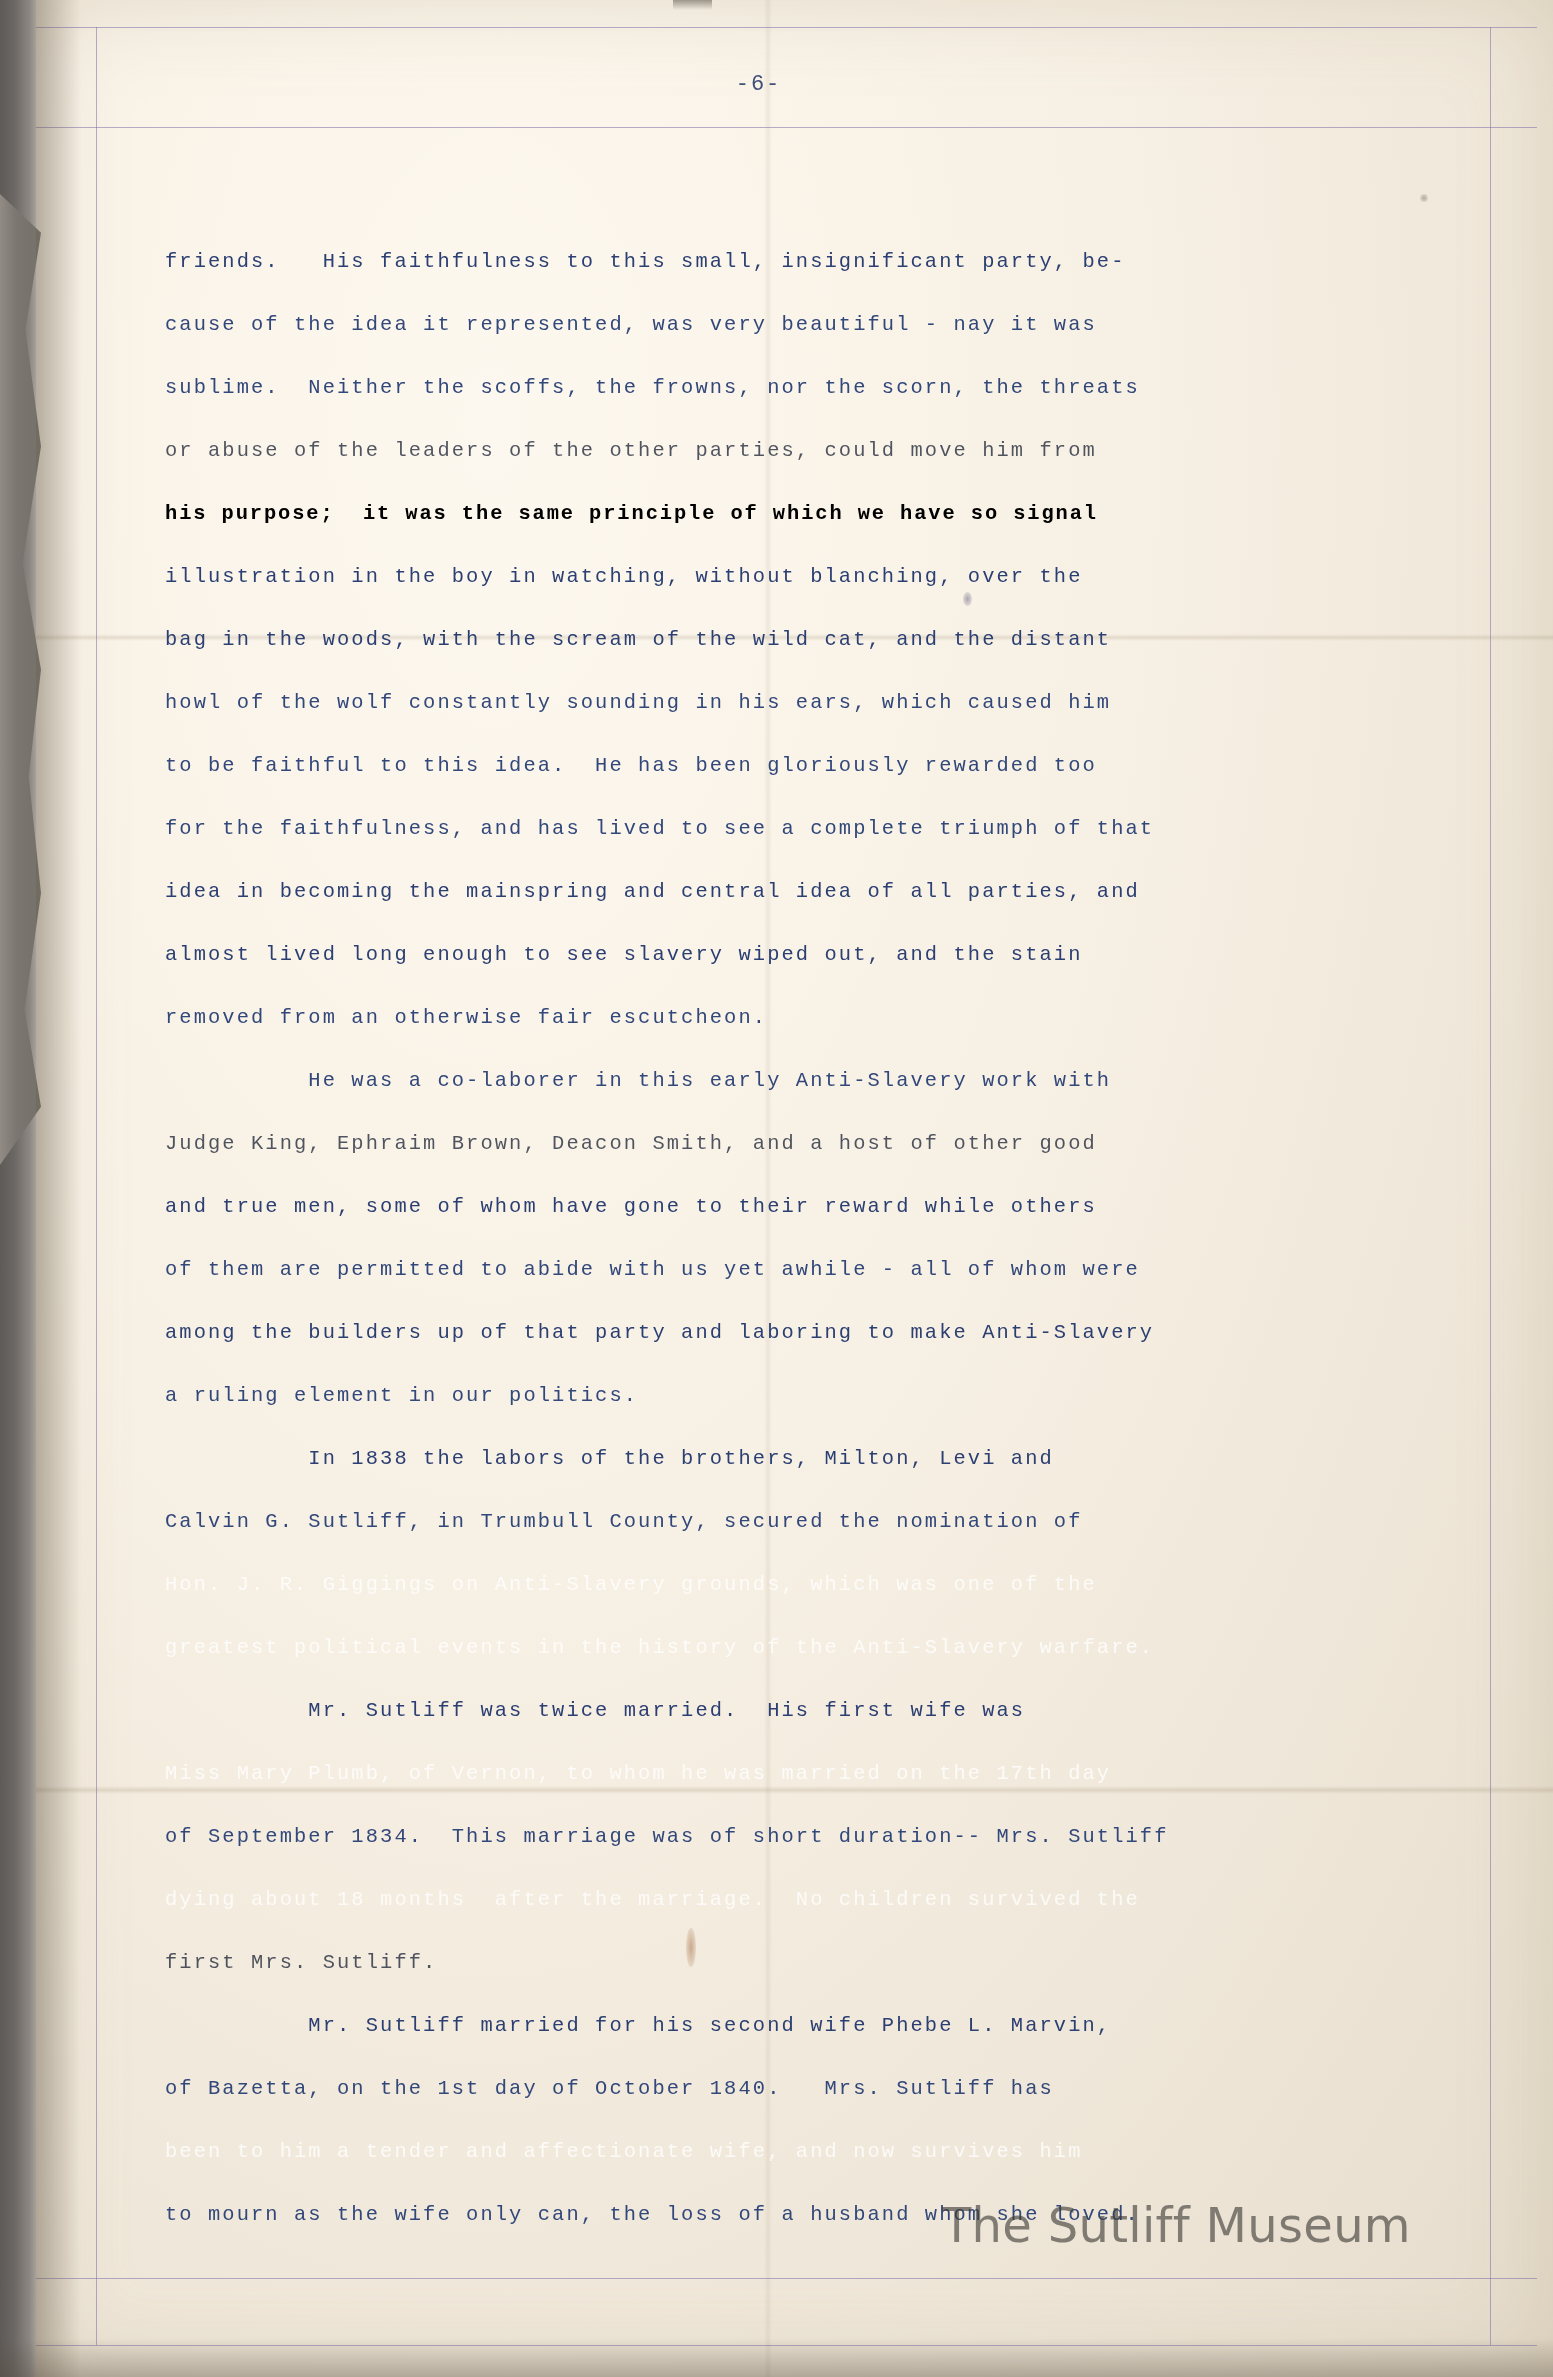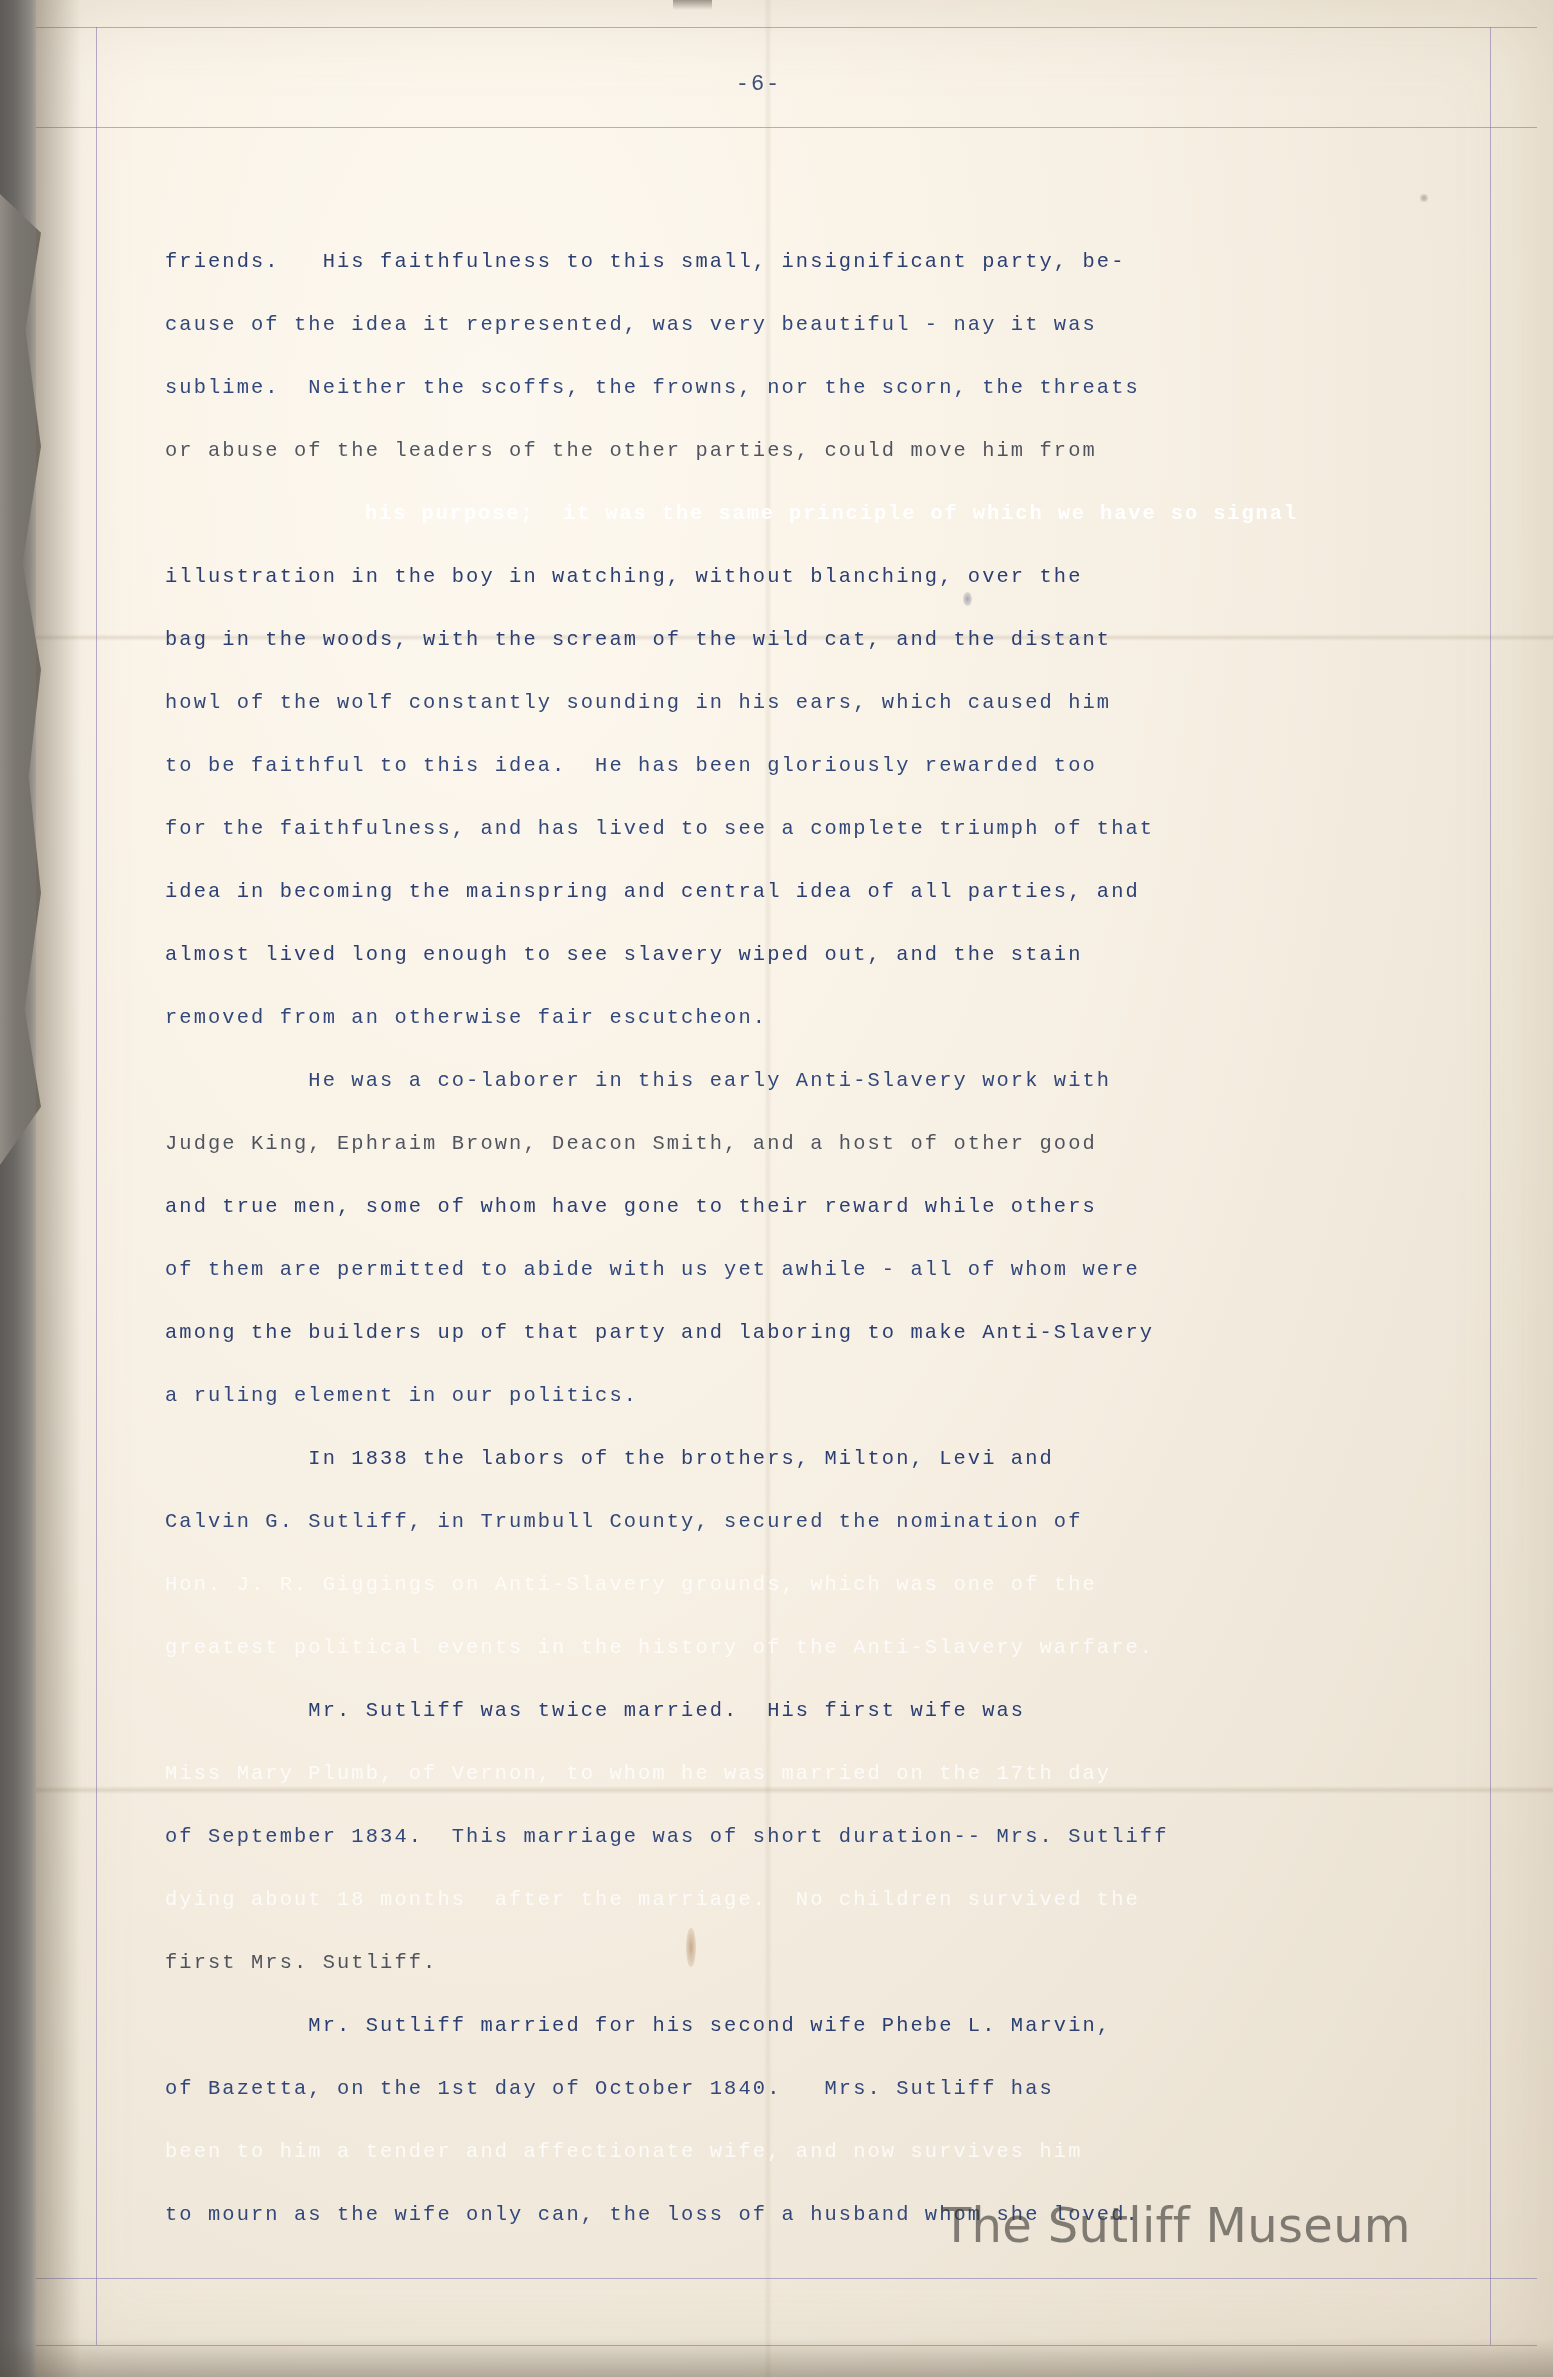--- a/index.html
+++ b/index.html
@@ -93,21 +93,21 @@
   }
   .line {
     display: block;
     height: 63px;
     white-space: pre;
   }
   
   .f-light  { color: #ffffff; opacity: 0.82; }
   .f-lighter{ color: #0f172a; opacity: 0.72; }
   .f-dark   { color: #2c3f72; }
-  .f-bold   { color: #ffffff; font-weight: bold; letter-spacing: 1.9px; text-align: center; }
+  .f-bold   { color: #000000; font-weight: bold; letter-spacing: 1.9px; }
 
   .watermark {
     position: absolute;
     left: 942px;
     top: 2197px;
     font-family: "DejaVu Sans", sans-serif;
     font-size: 48px;
     color: rgba(60,58,54,0.62);
     letter-spacing: 0.3px;
     white-space: nowrap;

